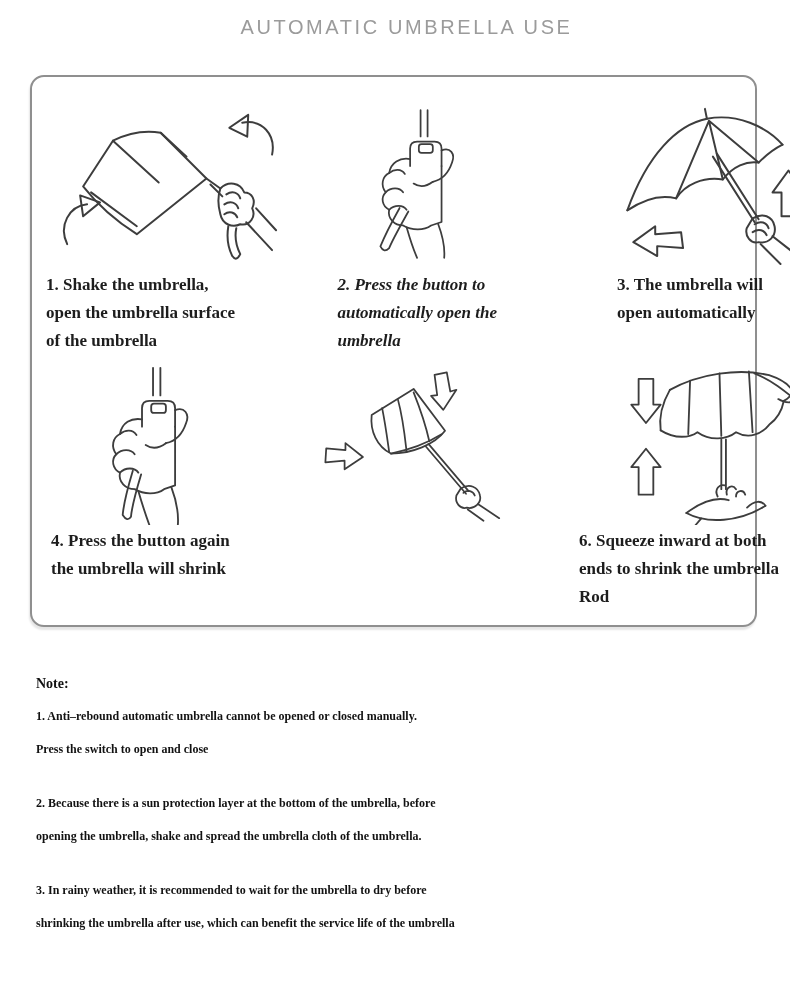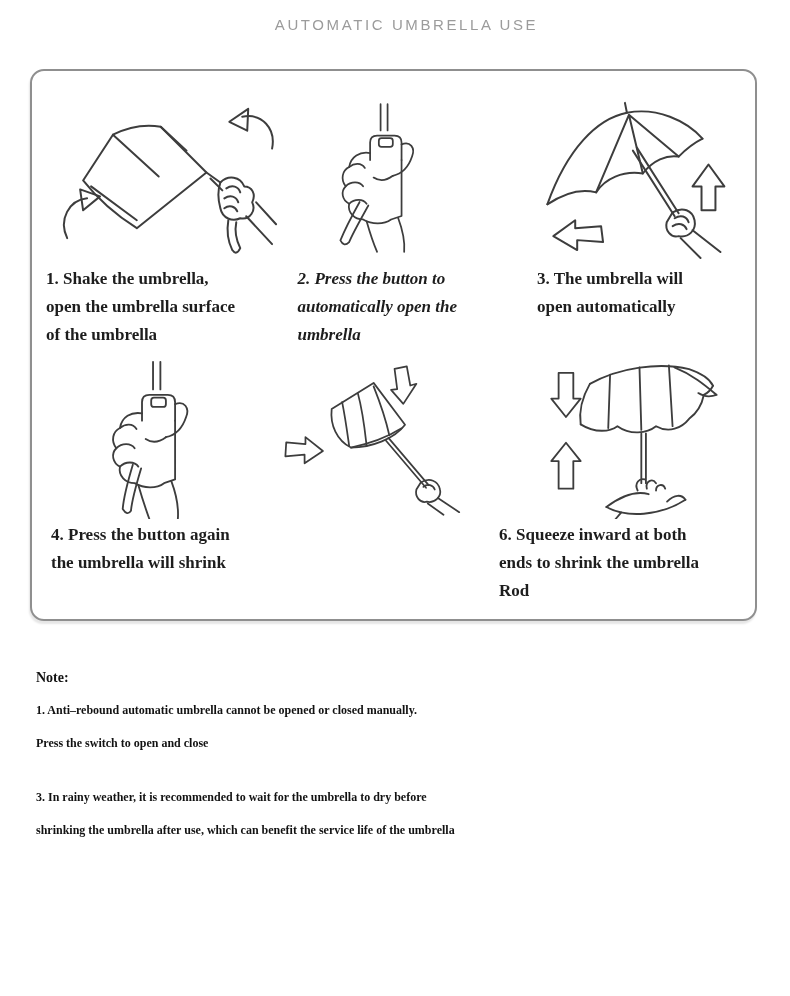--- a/index.html
+++ b/index.html
@@ -2,33 +2,34 @@
 <html><head>
 <meta charset="utf-8">
 <style>
   html,body{margin:0;padding:0;background:#ffffff;}
   body{
     width:790px;height:996px;overflow:hidden;position:relative;
     font-family:"Liberation Sans", sans-serif;
   }
   .header{
     padding-top:16px;text-align:center;
-    font-size:15px;letter-spacing:2.6px;color:#9b9b9b;font-weight:400;margin-left:23px;
+    font-size:20px;letter-spacing:2.6px;color:#9b9b9b;font-weight:400;margin-left:23px;
   }
   .instruction-box{
     width:723px;margin:36px 0 0 30px;
     border:2px solid #8f8f8f;border-radius:14px;
     box-shadow:-1px 3px 2px rgba(0,0,0,0.10);
     background:#fff;
     padding-top:8px;
     box-sizing:content-box;
   }
   .steps-grid{
     display:grid;
     grid-template-columns:34.5% 29% 36.5%;
+    gap:40px;
   }
   .cell{display:flex;flex-direction:column;}
   .illus{width:100%;display:block;}
   .row1 .illus{height:184px;}
   .row2 .illus{height:170px;}
   .cap{
     font-family:"Liberation Serif","DejaVu Serif",serif;
     font-weight:700;font-size:17px;line-height:28px;color:#1d1d1d;
     white-space:pre-line;margin:2px 0 0 0;
   }
@@ -220,15 +221,17 @@
 Rod</div>
     </div>
 
   </div>
 </div>
 
 <div class="notes">
   <div class="notes-heading">Note:</div>
   <div class="note-item">1. Anti–rebound automatic umbrella cannot be opened or closed manually.
 Press the switch to open and close</div>
+  <div class="note-item">2. Because there is a sun protection layer at the bottom of the umbrella, before
+opening the umbrella, shake and spread the umbrella cloth of the umbrella.</div>
   <div class="note-item">3. In rainy weather, it is recommended to wait for the umbrella to dry before
 shrinking the umbrella after use, which can benefit the service life of the umbrella</div>
 </div>
 
 </body></html>

